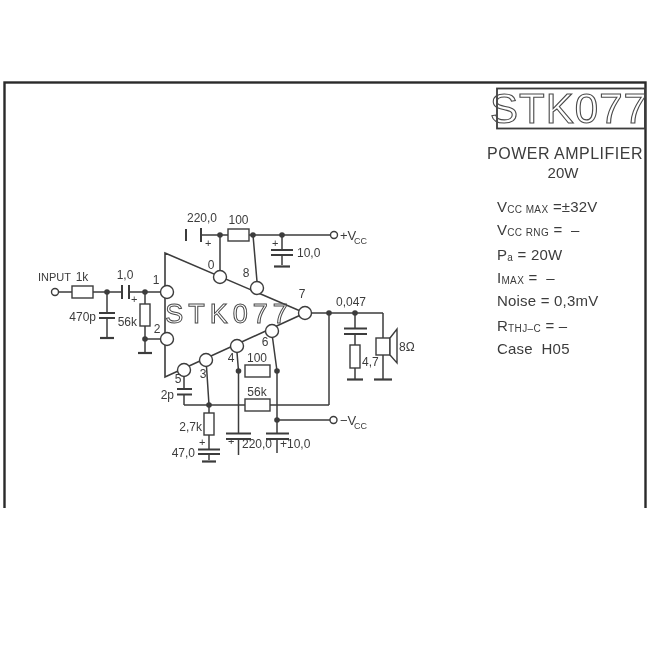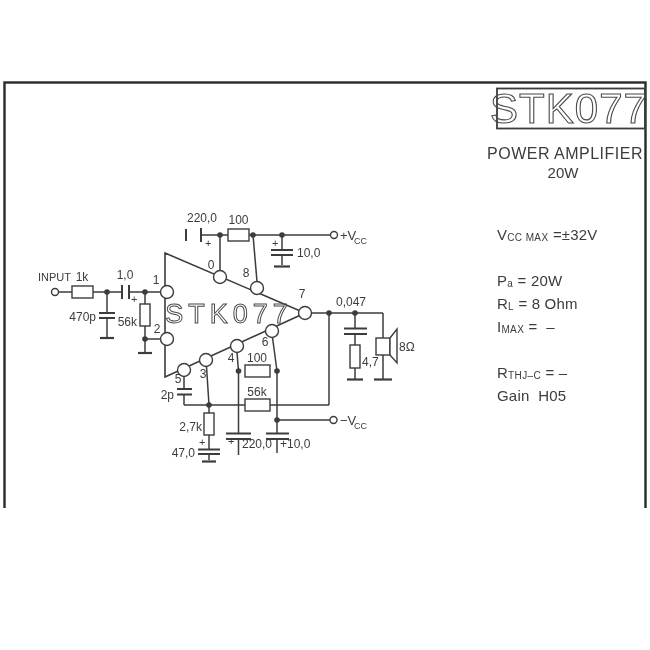--- a/index.html
+++ b/index.html
@@ -10,24 +10,24 @@
   .wire{stroke:#3c3c3c;stroke-width:1.5;fill:none;}
   .plate{stroke:#3c3c3c;stroke-width:2;fill:none;}
   .gnd{stroke:#3c3c3c;stroke-width:2.2;fill:none;}
   .box{stroke:#3c3c3c;stroke-width:1.4;fill:#ffffff;}
   .dot{fill:#3c3c3c;stroke:none;}
   .term{stroke:#3c3c3c;stroke-width:1.4;fill:#ffffff;}
   .lbl{font-size:12px;}
   .lbl-s{font-size:11px;}
   .plus{font-size:11px;}
   .outline{fill:none;stroke:#4a4a4a;}
-  #specs{position:absolute;left:497px;top:224px;width:152px;}
+  #specs{position:absolute;left:497px;top:196px;width:152px;}
   .spec-line{font-size:15px;color:#3c3c3c;line-height:21px;white-space:pre;letter-spacing:0.2px;}
   .spec-line .sub{font-size:10px;letter-spacing:0.4px;position:relative;top:1px;}
-  .gap{margin-top:23px;}
+  .gap{margin-top:2px;}
 </style>
 </head>
 <body>
 
 <div id="stage">
   <svg width="650" height="650" viewBox="0 0 650 650">
 
     <rect x="4.5" y="82.5" width="641" height="484" fill="none" stroke="#2a2a2a" stroke-width="2.4"></rect>
     <rect x="497" y="88.5" width="148" height="40" fill="none" stroke="#3c3c3c" stroke-width="1.8"></rect>
 
@@ -157,19 +157,20 @@
       <text class="plus" x="205" y="247">+</text>
       <text class="plus" x="272" y="247">+</text>
       <text class="plus" x="131" y="303">+</text>
       <text class="plus" x="199" y="446">+</text>
       <text class="plus" x="228" y="445">+</text>
     </g>
   </svg>
 
   <div id="specs">
     <div class="spec-line"><span>V</span><span class="sub">CC MAX</span><span> =±32V</span></div>
+    <div class="spec-line"><span>V</span><span class="sub">CC RNG</span><span> =  –</span></div>
     <div class="spec-line gap"><span>P</span><span class="sub">a</span><span> = 20W</span></div>
-    <div class="spec-line"><span>R</span><span class="sub">L</span><span> = 8 Ohm</span></div>
     <div class="spec-line"><span>I</span><span class="sub">MAX</span><span> =  –</span></div>
+    <div class="spec-line"><span>Noise</span><span class="sub"></span><span> = 0,3mV</span></div>
     <div class="spec-line gap"><span>R</span><span class="sub">THJ–C</span><span> = –</span></div>
-    <div class="spec-line"><span>Gain</span><span class="sub"></span><span>  H05</span></div>
+    <div class="spec-line"><span>Case</span><span class="sub"></span><span>  H05</span></div>
   </div>
 </div>
 
 </body></html>

